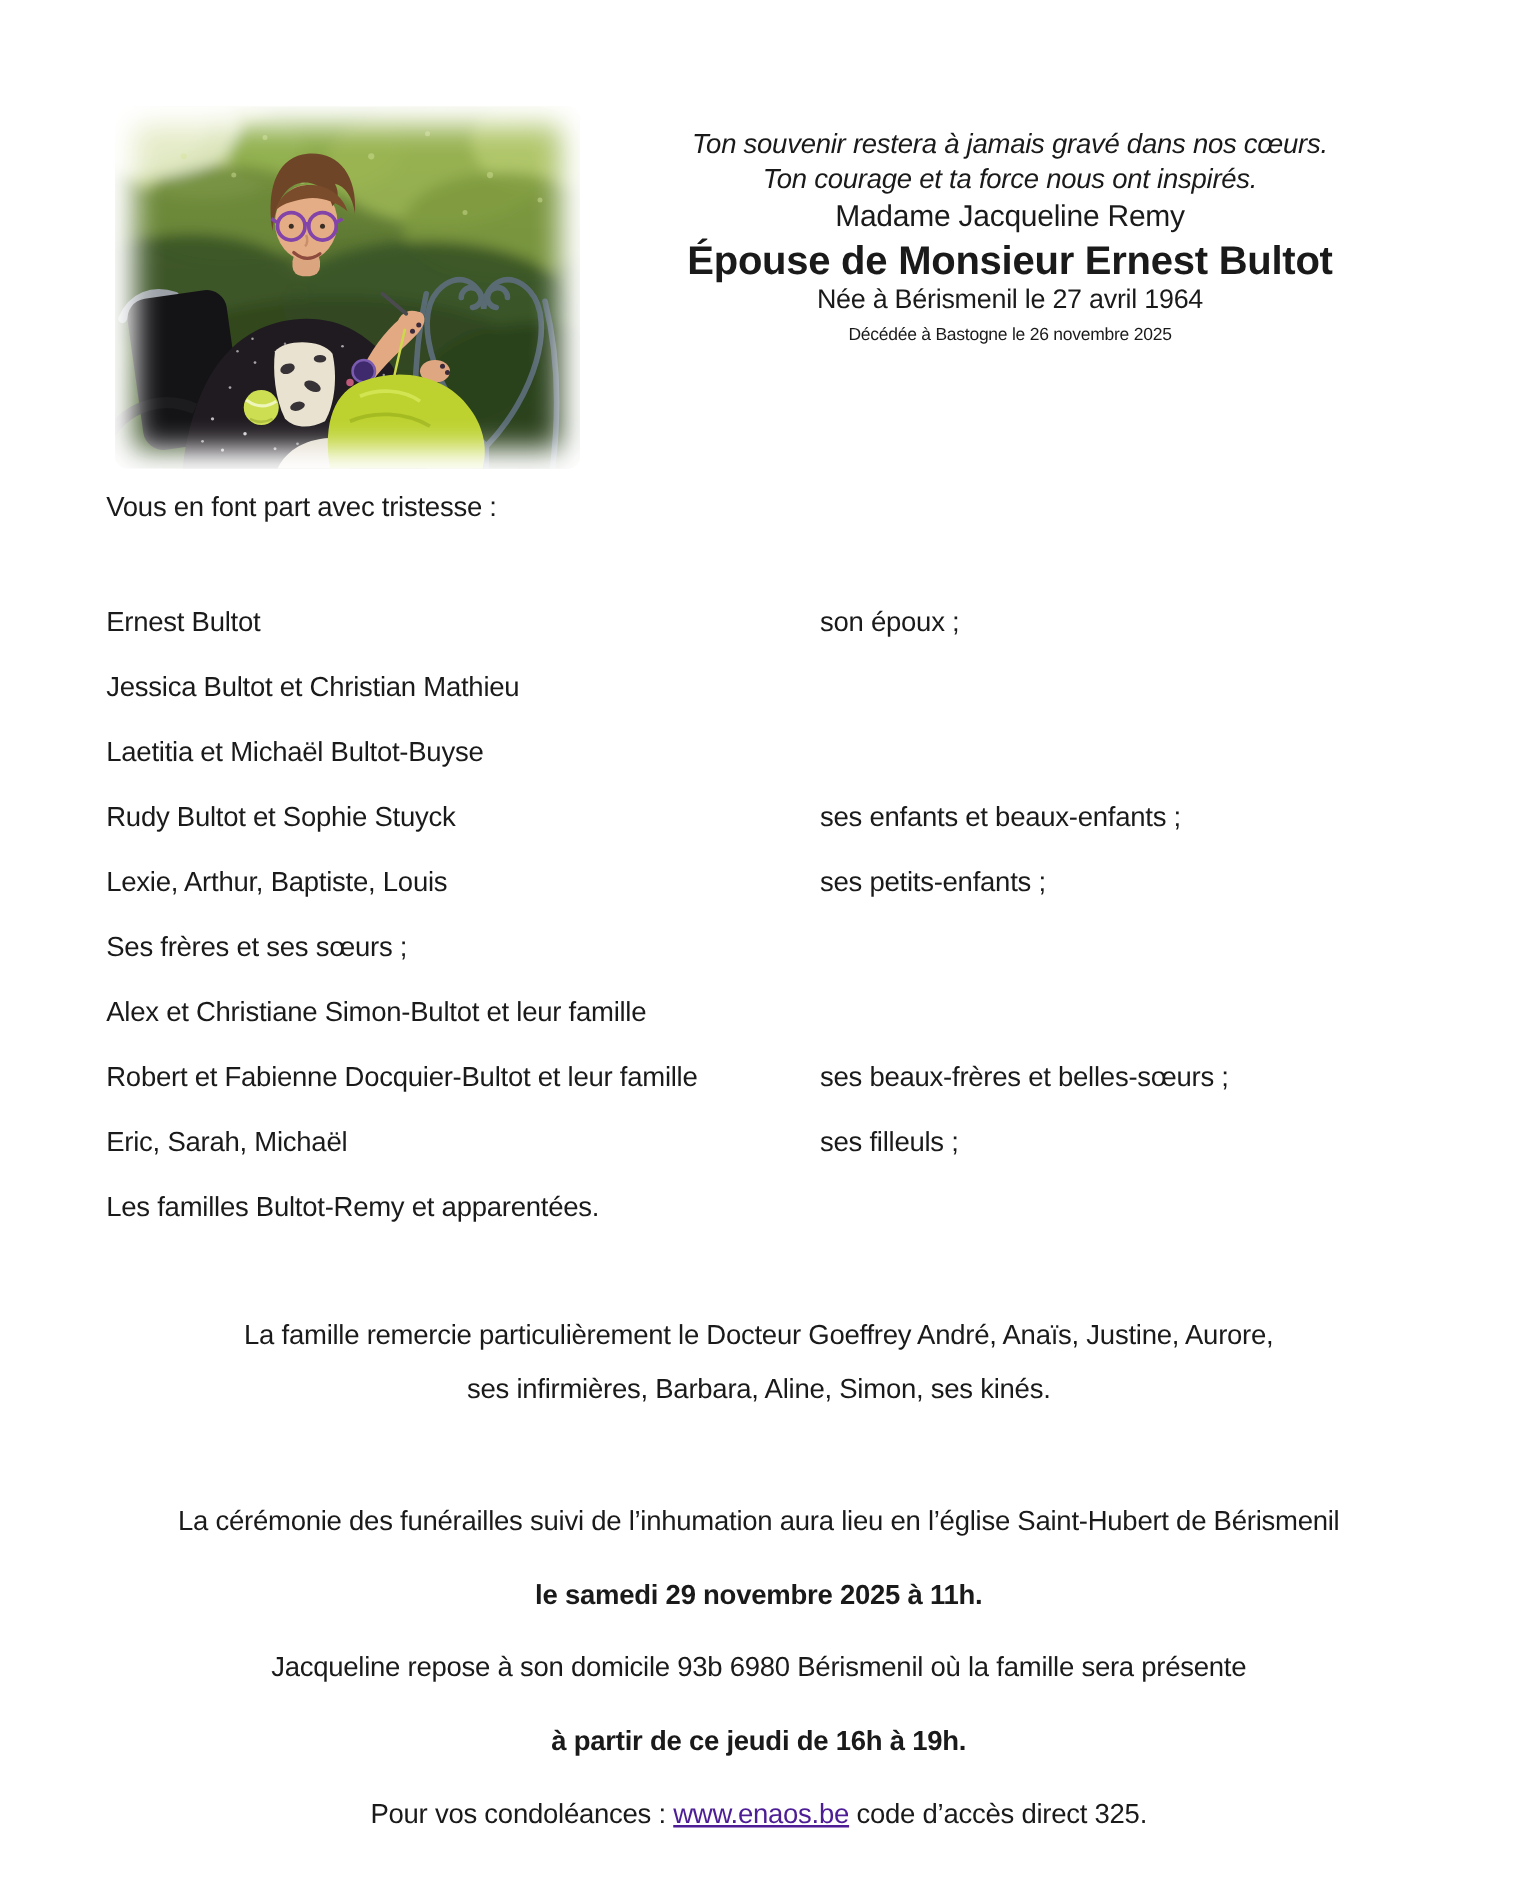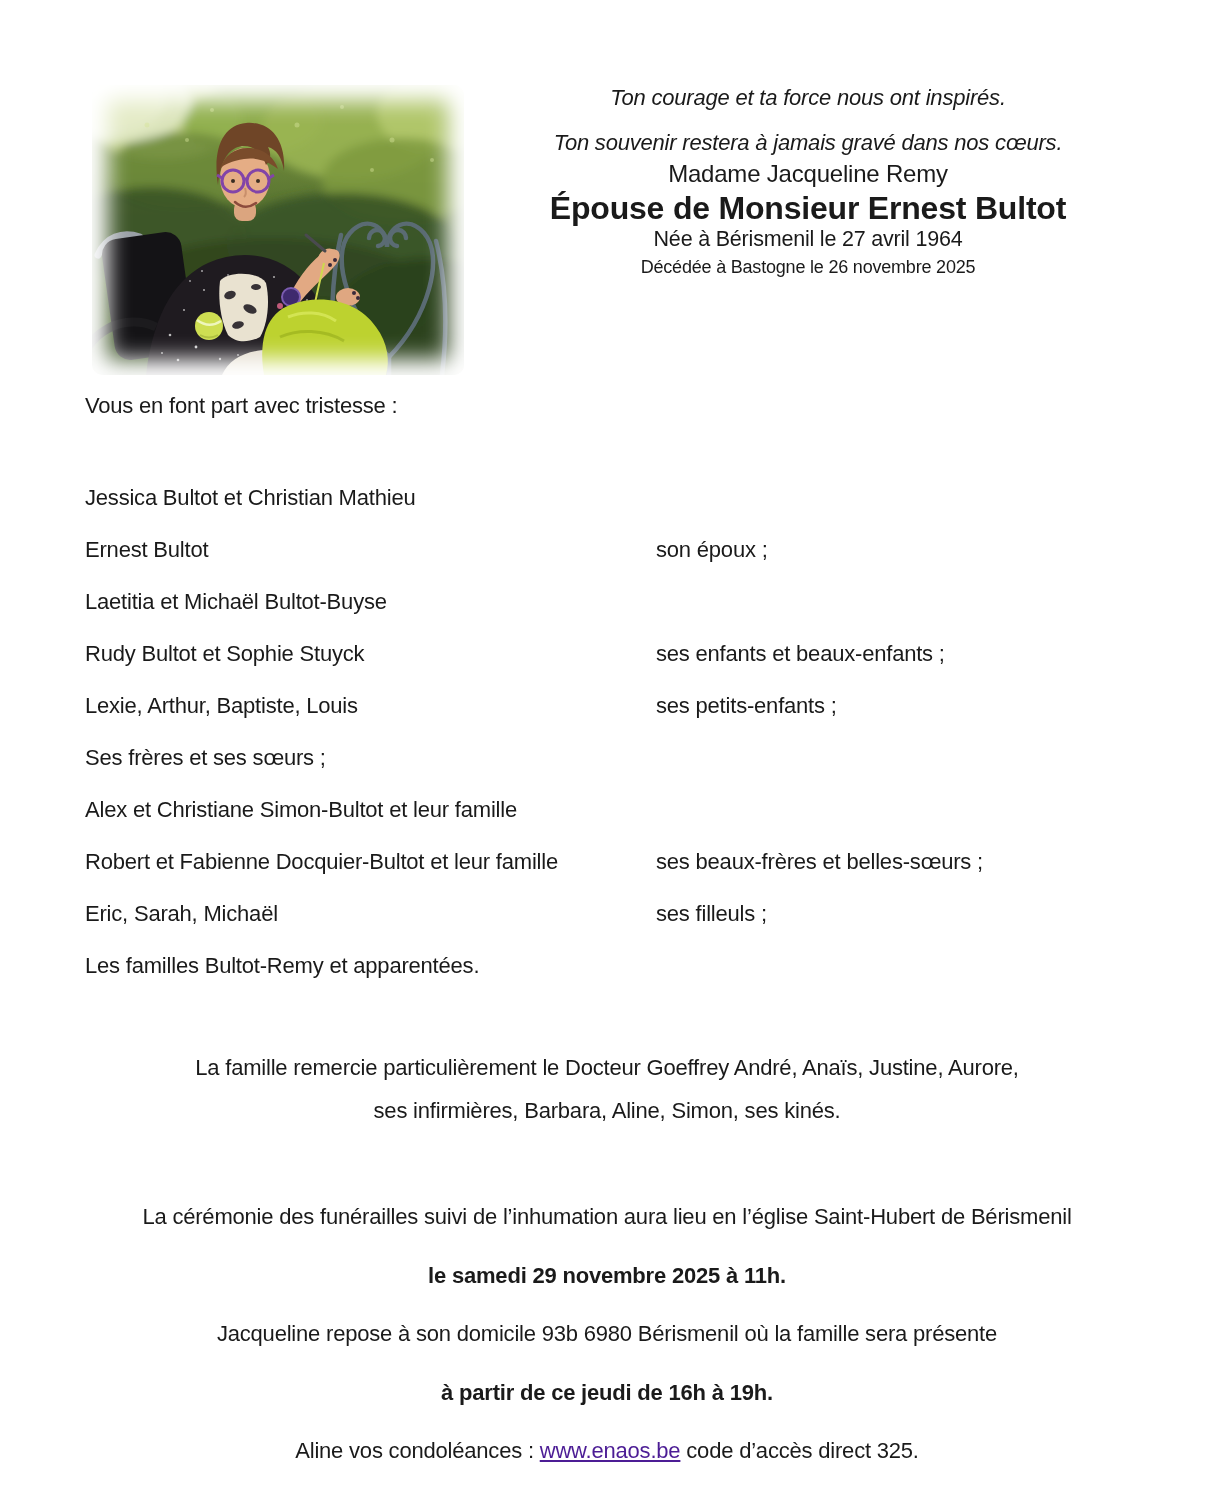--- a/index.html
+++ b/index.html
@@ -17,21 +17,21 @@
   .photo-frame svg{display:block;width:100%;height:100%;border-radius:10px;}
   .feather{position:absolute;inset:-2px;border-radius:14px;box-shadow:inset 0 0 22px 18px #ffffff;pointer-events:none;}
   
   .header-right{position:absolute;left:478px;top:84px;width:660px;text-align:center;}
   .header-right p,.header-right h1,.header-right h2{margin:0;}
   .quote{font-style:italic;font-size:22px;line-height:28px;white-space:nowrap;}
   .quote.q2{margin-top:17px;}
   .name{font-size:24px;font-weight:400;line-height:34px;margin-top:53px;white-space:nowrap;}
   .spouse{font-size:32px;font-weight:700;line-height:34px;margin-top:8px;white-space:nowrap;}
   .birth{font-size:21.5px;line-height:28px;margin-top:12px;white-space:nowrap;}
-  .death{font-size:18px;line-height:28px;margin-top:4px;white-space:nowrap;}
+  .death{font-size:14px;line-height:28px;margin-top:4px;white-space:nowrap;}
   
   .intro{position:absolute;left:85px;top:393px;font-size:22px;margin:0;}
   
   .family{position:absolute;left:85px;top:487px;right:60px;}
   .frow{position:relative;height:22px;line-height:22px;margin-bottom:30px;font-size:22px;white-space:nowrap;}
   .frow .relation{position:absolute;left:571px;top:0;}
   
   .thanks{position:absolute;left:60px;right:60px;top:1046px;text-align:center;font-size:22px;line-height:43px;}
   .thanks p{margin:0;white-space:nowrap;}
   .ceremony{position:absolute;left:40px;right:40px;top:1180px;text-align:center;font-size:22px;line-height:42.5px;}
@@ -163,38 +163,38 @@
         <path d="M188 252 C 206 244 232 244 252 256" stroke="#9fb51f" stroke-width="3" fill="none" opacity="0.8"></path>
         <circle cx="117" cy="241" r="14" fill="#cede52"></circle>
         <path d="M105 235 q 12 9 24 1" stroke="#eef6bc" stroke-width="2.5" fill="none"></path>
         <path d="M108 250 q 9 5 18 0" stroke="#a8b83a" stroke-width="2" fill="none" opacity="0.8"></path>
       </g>
     </svg>
     <div class="feather"></div>
   </div>
 
   <div class="header-right">
+    <p class="quote q2">Ton souvenir restera à jamais gravé dans nos cœurs.</p>
     <p class="quote">Ton courage et ta force nous ont inspirés.</p>
-    <p class="quote q2">Ton souvenir restera à jamais gravé dans nos cœurs.</p>
     <h1 class="name">Madame Jacqueline Remy</h1>
     <h2 class="spouse">Épouse de Monsieur Ernest Bultot</h2>
     <p class="birth">Née à Bérismenil le 27 avril 1964</p>
     <p class="death">Décédée à Bastogne le 26 novembre 2025</p>
   </div>
 
   <p class="intro">Vous en font part avec tristesse :</p>
 
   <div class="family">
     <div class="frow">
-      <span class="names">Jessica Bultot et Christian Mathieu</span>
-      <span class="relation"></span>
-    </div>
-    <div class="frow">
       <span class="names">Ernest Bultot</span>
       <span class="relation">son époux ;</span>
+    </div>
+    <div class="frow">
+      <span class="names">Jessica Bultot et Christian Mathieu</span>
+      <span class="relation"></span>
     </div>
     <div class="frow">
       <span class="names">Laetitia et Michaël Bultot-Buyse</span>
       <span class="relation"></span>
     </div>
     <div class="frow">
       <span class="names">Rudy Bultot et Sophie Stuyck</span>
       <span class="relation">ses enfants et beaux-enfants ;</span>
     </div>
     <div class="frow">
@@ -226,16 +226,16 @@
   <div class="thanks">
     <p>La famille remercie particulièrement le Docteur Goeffrey André, Anaïs, Justine, Aurore,</p>
     <p>ses infirmières, Barbara, Aline, Simon, ses kinés.</p>
   </div>
 
   <div class="ceremony">
     <p>La cérémonie des funérailles suivi de l’inhumation aura lieu en l’église Saint-Hubert de Bérismenil</p>
     <p class="bold">le samedi 29 novembre 2025 à 11h.</p>
     <p>Jacqueline repose à son domicile 93b 6980 Bérismenil où la famille sera présente</p>
     <p class="bold">à partir de ce jeudi de 16h à 19h.</p>
-    <p><span>Aline vos condoléances : </span><a class="link" href="#">www.enaos.be</a><span> code d’accès direct 325.</span></p>
+    <p><span>Pour vos condoléances : </span><a class="link" href="#">www.enaos.be</a><span> code d’accès direct 325.</span></p>
   </div>
 
 </div>
 
 </body></html>

